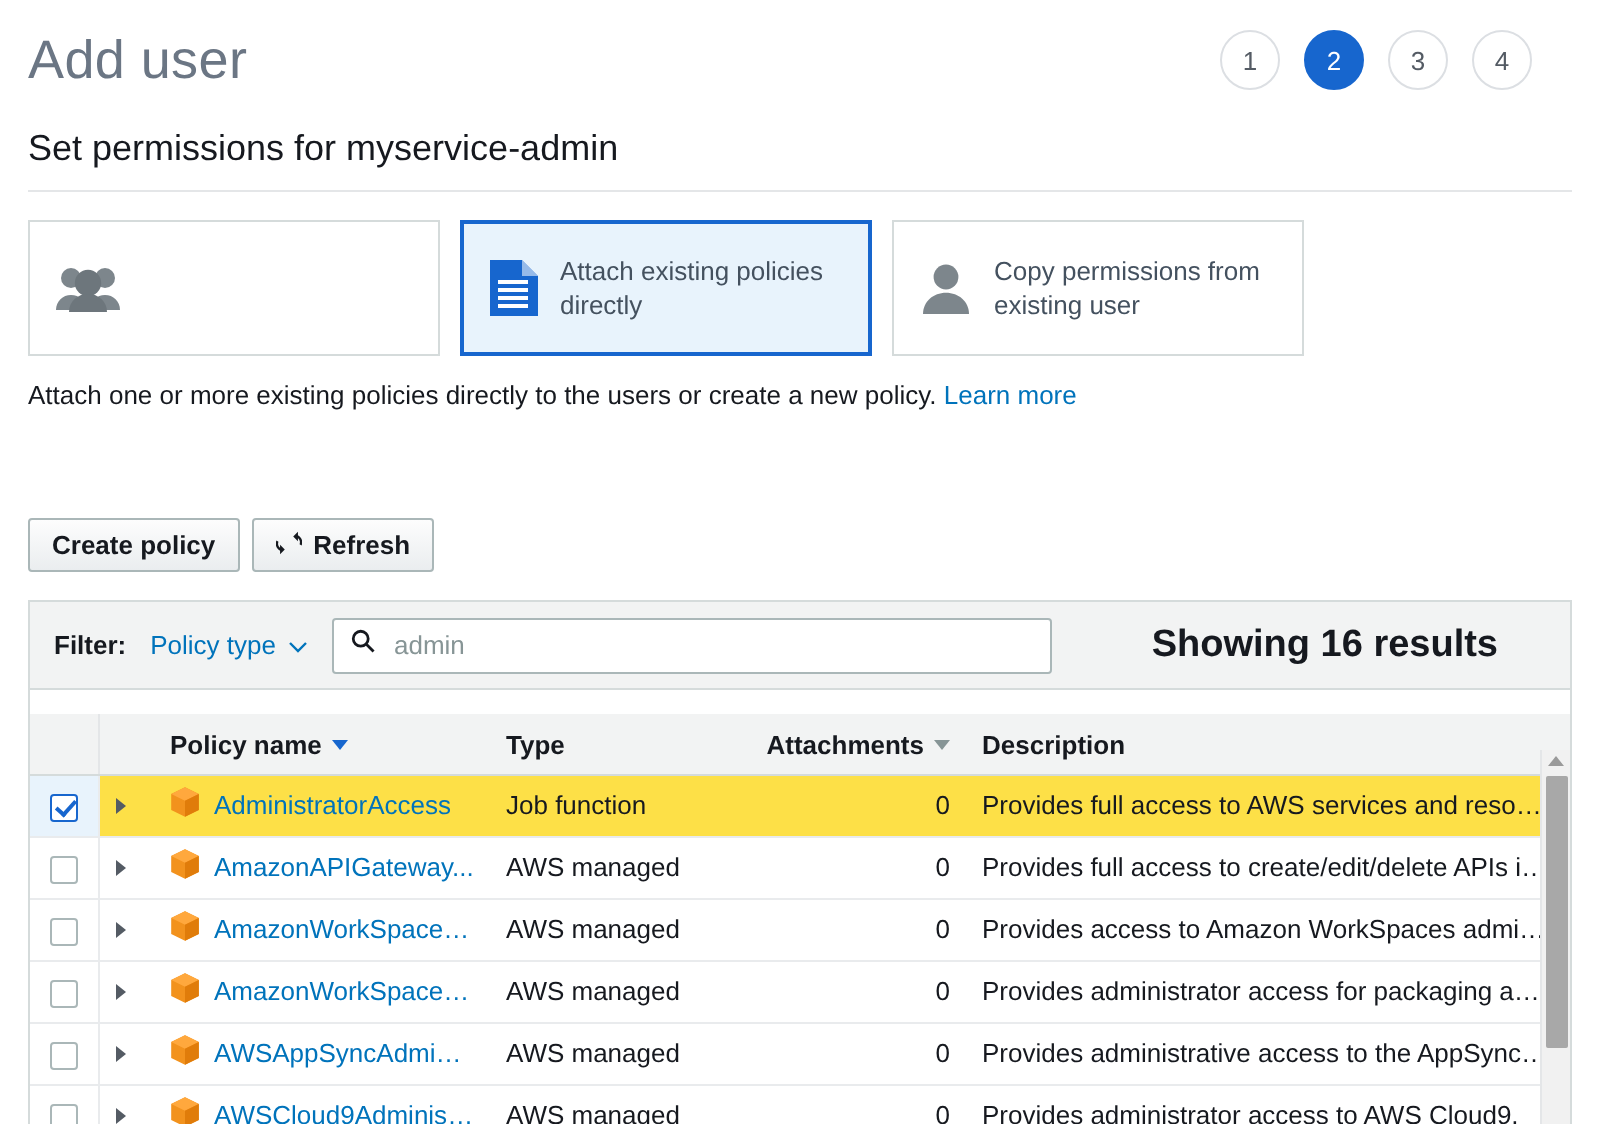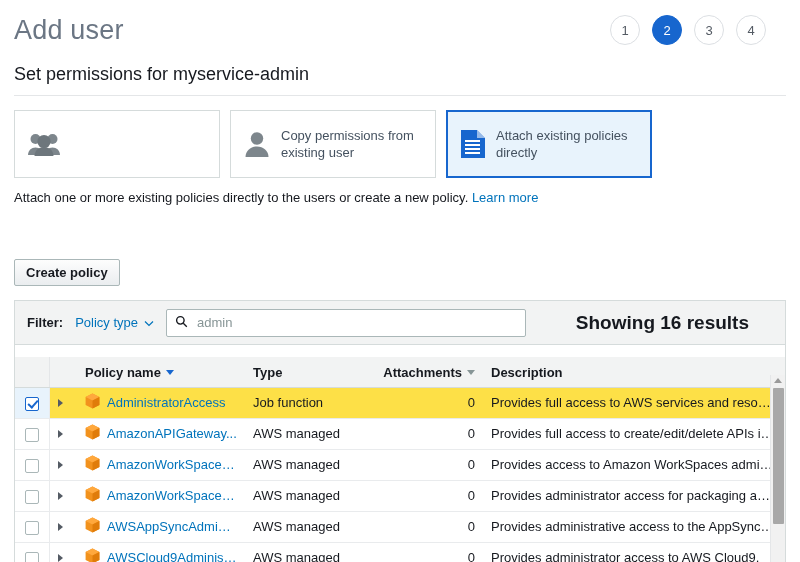--- a/index.html
+++ b/index.html
@@ -205,54 +205,63 @@
         <svg width="34" height="26" viewBox="0 0 34 26">
           <circle cx="8.5" cy="8" r="5" fill="#7d868c"></circle>
           <circle cx="25.5" cy="8" r="5" fill="#7d868c"></circle>
           <path d="M1 24c0-4.4 3.4-7.5 7.5-7.5S16 19.6 16 24z" fill="#7d868c"></path>
           <path d="M18 24c0-4.4 3.4-7.5 7.5-7.5S33 19.6 33 24z" fill="#7d868c"></path>
           <circle cx="17" cy="10.5" r="6.6" fill="#6d767c"></circle>
           <path d="M7.5 25c0-5.2 4.2-9 9.5-9s9.5 3.8 9.5 9z" fill="#6d767c"></path>
         </svg>
       </span>
     </div>
-    <div class="card">
-      <span class="card-icon">
-        <svg width="28" height="28" viewBox="0 0 28 28">
-          <circle cx="14" cy="8.5" r="6.2" fill="#7d868c"></circle>
-          <path d="M2.5 27c0-6.2 5.2-10.6 11.5-10.6S25.5 20.8 25.5 27z" fill="#7d868c"></path>
-        </svg>
-      </span>
-      <span class="card-label">Copy permissions from existing user</span>
-    </div>
     <div class="card selected">
       <span class="card-icon">
         <svg width="26" height="30" viewBox="0 0 26 30">
           <path d="M1 1h16l8 8v20H1z" fill="#1766ce"></path>
           <path d="M17 1l8 8h-8z" fill="#ffffff" opacity="0.55"></path>
           <g fill="#ffffff">
             <rect x="5" y="11" width="15" height="2"></rect>
             <rect x="5" y="15" width="15" height="2"></rect>
             <rect x="5" y="19" width="15" height="2"></rect>
             <rect x="5" y="23" width="15" height="2"></rect>
           </g>
         </svg>
       </span>
       <span class="card-label">Attach existing policies directly</span>
     </div>
+    <div class="card">
+      <span class="card-icon">
+        <svg width="28" height="28" viewBox="0 0 28 28">
+          <circle cx="14" cy="8.5" r="6.2" fill="#7d868c"></circle>
+          <path d="M2.5 27c0-6.2 5.2-10.6 11.5-10.6S25.5 20.8 25.5 27z" fill="#7d868c"></path>
+        </svg>
+      </span>
+      <span class="card-label">Copy permissions from existing user</span>
+    </div>
   </div>
 
 <div class="helper">
   <span>Attach one or more existing policies directly to the users or create a new policy.</span>
   <a class="link">Learn more</a>
 </div>
 
 <div class="actions">
   <button class="btn">
     <span>Create policy</span>
+  </button>
+  <button class="btn">
+    <span>
+      <svg width="13" height="13" viewBox="0 0 16 16">
+        <path d="M13.5 3.2V1.1l-2.9 2.9 2.9 2.9V5.1c1.1.8 1.5 2.3 1 3.6l1.2.9c1.1-2.3.2-5.1-2.2-6.4z" fill="#16191f"></path>
+        <path d="M2.5 12.8v2.1l2.9-2.9-2.9-2.9v1.8c-1.1-.8-1.5-2.3-1-3.6l-1.2-.9c-1.1 2.3-.2 5.1 2.2 6.4z" fill="#16191f"></path>
+      </svg>
+    </span>
+    <span>Refresh</span>
   </button>
 </div>
 
 <div class="panel">
 
   <div class="filter-bar">
     <span class="filter-label">Filter:</span>
     <span class="filter-select">
       <span>Policy type</span>
       <span>

